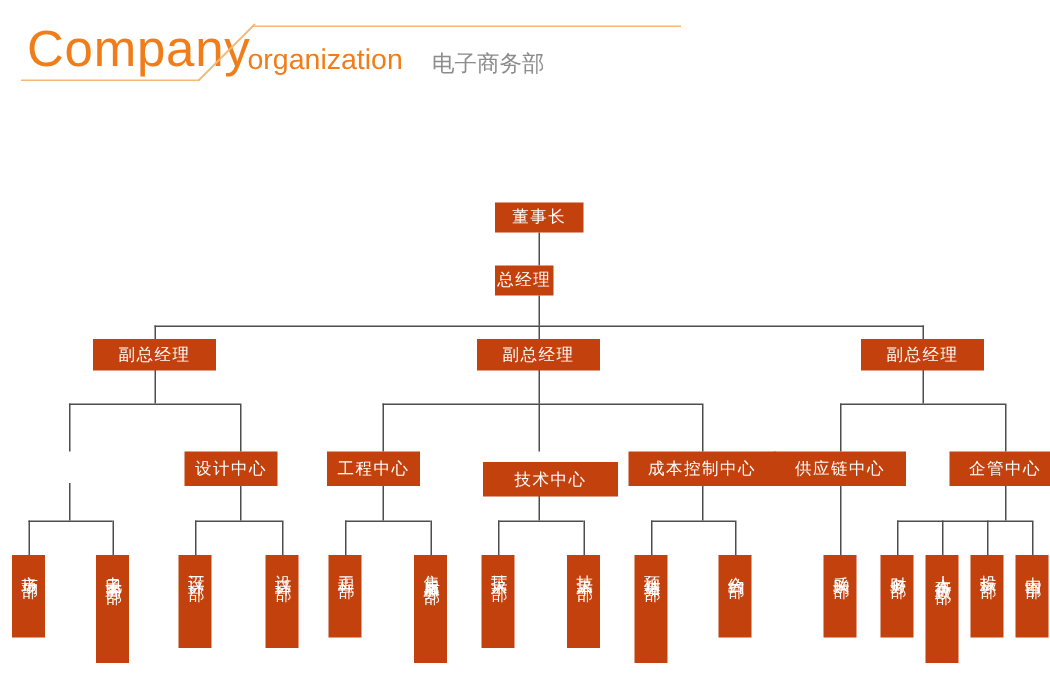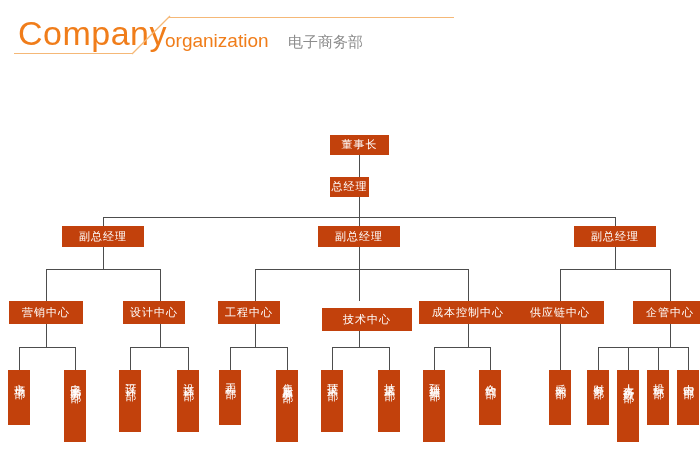--- a/index.html
+++ b/index.html
@@ -147,21 +147,20 @@
   <div class="ln v" style="left:688px;top:347px;height:23px;"></div>
 
   <div class="node lvl0" style="left:330px;top:135px;width:59px;">董事长</div>
 
   <div class="node lvl1" style="left:330px;top:177px;width:39px;">总经理</div>
 
   <div class="node lvl2" style="left:62px;top:226px;width:82px;">副总经理</div>
   <div class="node lvl2" style="left:318px;top:226px;width:82px;">副总经理</div>
   <div class="node lvl2" style="left:574px;top:226px;width:82px;">副总经理</div>
 
-  <div class="node lvl3" style="left:9px;top:301px;width:74px;">营销中心</div>
   <div class="node lvl3" style="left:123px;top:301px;width:62px;">设计中心</div>
   <div class="node lvl3" style="left:218px;top:301px;width:62px;">工程中心</div>
   <div class="node lvl3" style="left:322px;top:308px;width:90px;">技术中心</div>
   <div class="node lvl3" style="left:516px;top:301px;width:88px;">供应链中心</div>
   <div class="node lvl3" style="left:419px;top:301px;width:98px;">成本控制中心</div>
   <div class="node lvl3" style="left:633px;top:301px;width:74px;">企管中心</div>
 
   <div class="node leaf" style="left:8px;top:370px;width:22px;height:55px;">市场部</div>
   <div class="node leaf" style="left:64px;top:370px;width:22px;height:72px;">电子商务部</div>
 

